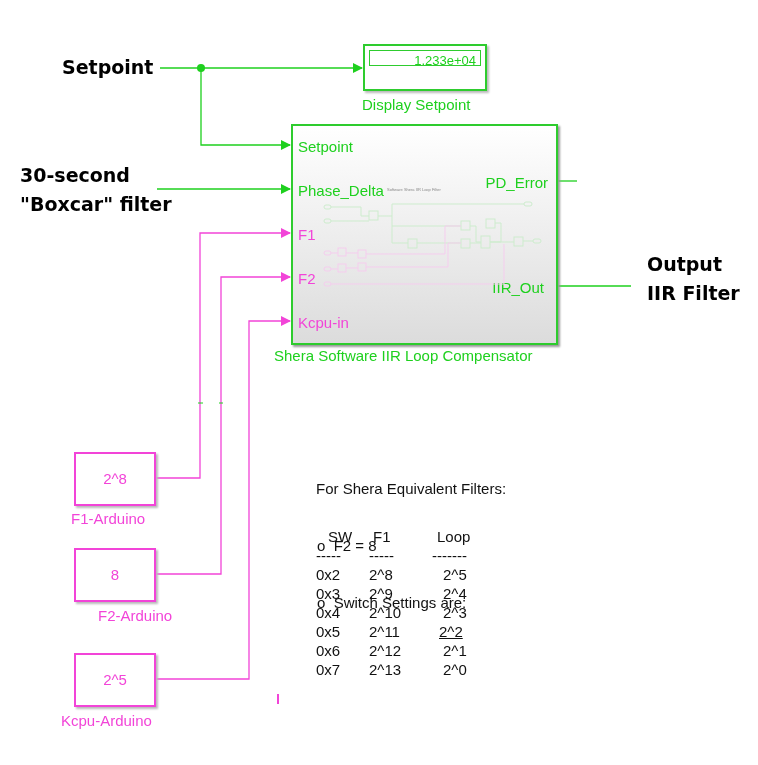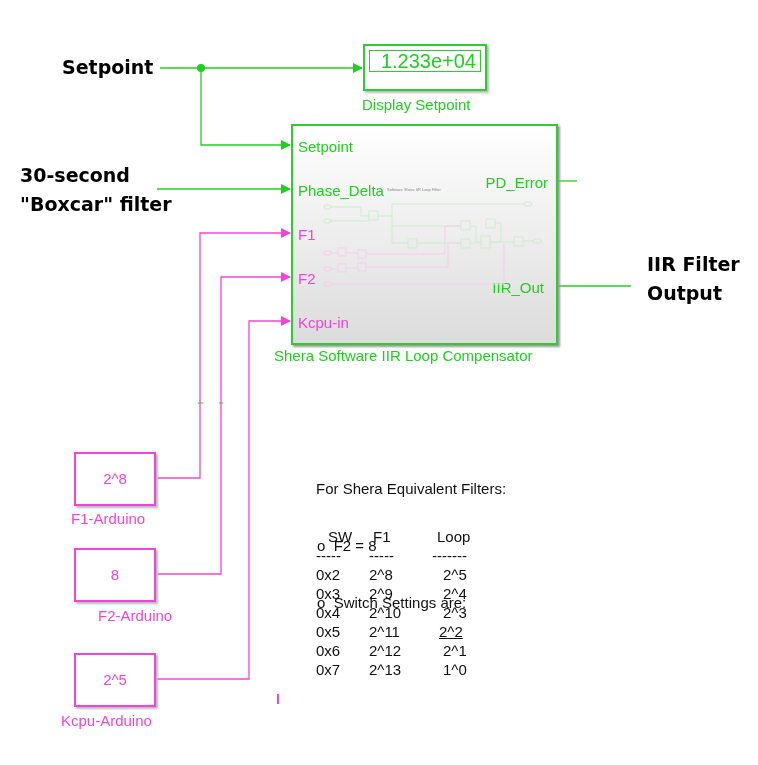--- a/index.html
+++ b/index.html
@@ -4,21 +4,21 @@
 <style>
   html, body { margin: 0; padding: 0; background: #ffffff; }
   body { width: 758px; height: 765px; position: relative; overflow: hidden; font-family: "Liberation Sans", sans-serif; }
   .abs { position: absolute; }
   .annot { font-family: "DejaVu Sans", sans-serif; font-weight: bold; color: #000; font-size: 19px; line-height: 29px; white-space: nowrap; }
   .green { color: #1ed01e; }
   .pink { color: #f244d8; }
   .blk { font-size: 15px; white-space: nowrap; }
   #canvas { position: absolute; left: 0; top: 0; }
   .display-block { border: 2px solid #2ecc2e; background: #fff; box-shadow: 2px 2px 2px #bbb; }
-  .display-inner { position: absolute; left: 4px; top: 4px; right: 4px; height: 22px; border: 1px solid #2ecc2e; font-size: 20px; color: #1ed01e; text-align: right; padding-right: 4px; line-height: 20px; box-sizing: border-box; }
+  .display-inner { position: absolute; left: 4px; top: 4px; right: 4px; height: 16px; border: 1px solid #2ecc2e; font-size: 13px; color: #1ed01e; text-align: right; padding-right: 4px; line-height: 20px; box-sizing: border-box; }
   .subsystem { border: 2px solid #2ecc2e; background: linear-gradient(#ffffff, #dcdcdc); box-shadow: 2px 2px 2px #999; }
   .const-block { border: 2px solid #f244d8; background: #fff; box-shadow: 2px 2px 2px #bbb; color: #f244d8; font-size: 15px; text-align: center; }
   .port { font-size: 15px; white-space: nowrap; }
   .note { font-size: 15px; color: #111; white-space: pre; line-height: 19px; }
   .tbl { font-size: 15px; color: #111; white-space: nowrap; line-height: 19px; }
 </style>
 </head>
 <body>
 
 <svg id="canvas" width="758" height="765">
@@ -51,22 +51,22 @@
 
   <line x1="278" y1="694" x2="278" y2="704" stroke="#f244d8" stroke-width="2"></line>
 </svg>
 
 <div class="abs annot" style="left:62px; top:53px;">Setpoint</div>
 <div class="abs annot" style="left:20px; top:161px;">
   <div>30-second</div>
   <div>"Boxcar" filter</div>
 </div>
 <div class="abs annot" style="left:647px; top:250px;">
+  <div>Output</div>
   <div>IIR Filter</div>
-  <div>Output</div>
 </div>
 
 <div class="abs display-block" style="left:363px; top:44px; width:120px; height:43px;">
   <div class="display-inner">1.233e+04</div>
 </div>
 <div class="abs blk green" style="left:362px; top:96px;">Display Setpoint</div>
 
 <div class="abs subsystem" style="left:291px; top:124px; width:263px; height:217px;">
   <div class="abs port green" style="left:5px; top:12px;">Setpoint</div>
   <div class="abs port green" style="left:5px; top:56px;">Phase_Delta</div>
@@ -176,16 +176,16 @@
         <span class="abs" style="left: 123px; text-decoration: underline;">2^2</span>
       </div>
       <div style="position: relative; height: 19px;">
         <span class="abs" style="left: 0px;">0x6</span>
         <span class="abs" style="left: 53px;">2^12</span>
         <span class="abs" style="left: 127px;">2^1</span>
       </div>
       <div style="position: relative; height: 19px;">
         <span class="abs" style="left: 0px;">0x7</span>
         <span class="abs" style="left: 53px;">2^13</span>
-        <span class="abs" style="left: 127px;">1^0</span>
+        <span class="abs" style="left: 127px;">2^0</span>
       </div>
     </div>
 </div>
 
 </body></html>

